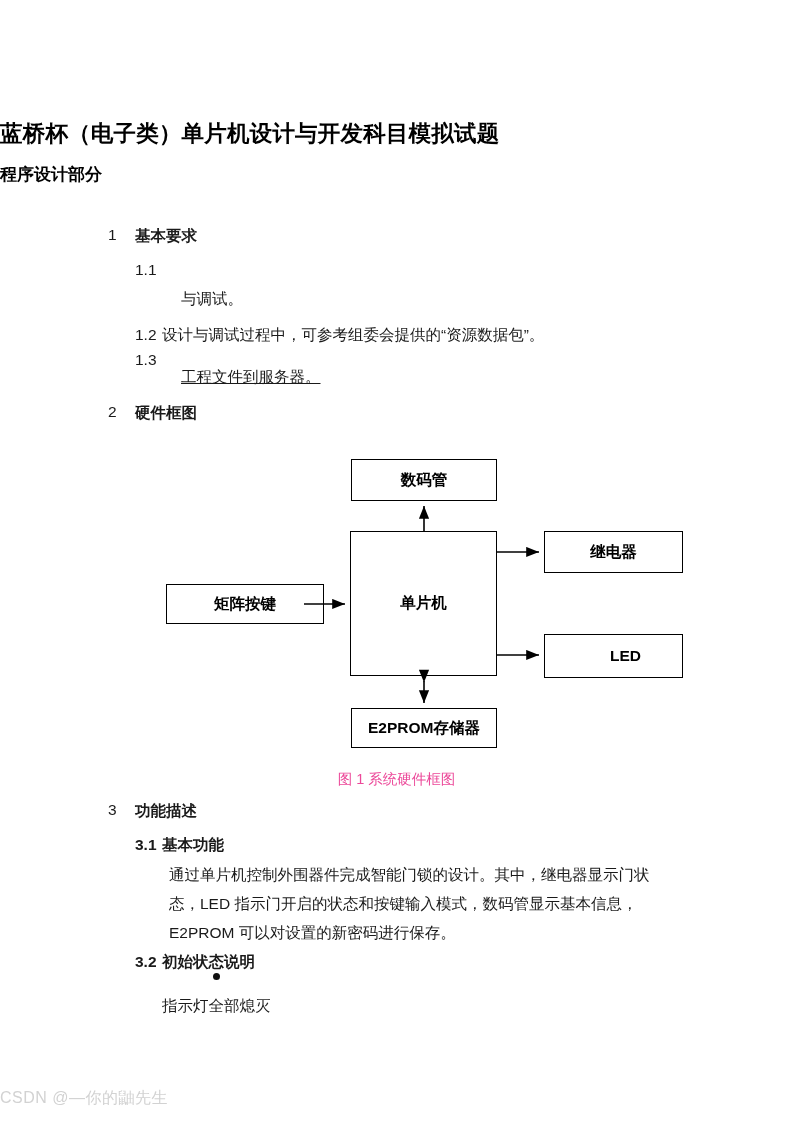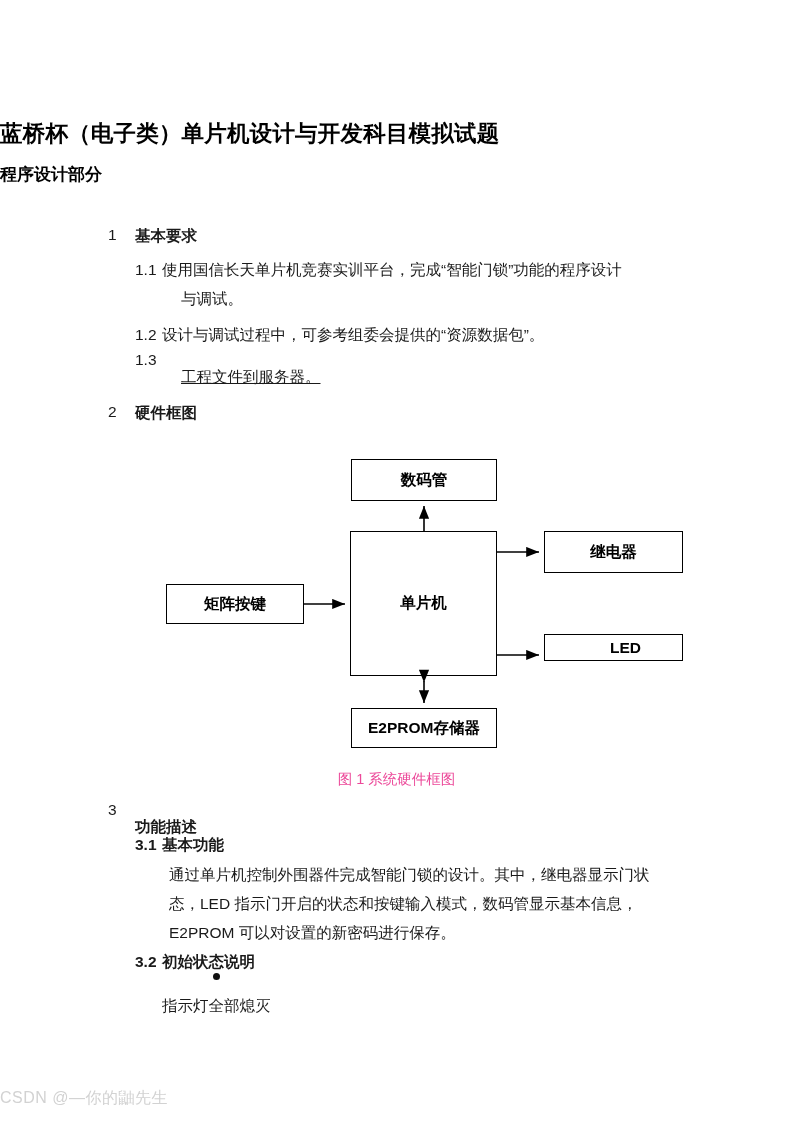--- a/index.html
+++ b/index.html
@@ -129,43 +129,42 @@
 
 <div class="page">
 
   <div class="doc-title">蓝桥杯（电子类）单片机设计与开发科目模拟试题</div>
   <div class="doc-subtitle">程序设计部分</div>
 
   <div class="sec-num" style="top:226px;">1</div>
   <div class="sec-title" style="top:226px; font-weight:bold;">基本要求</div>
 
   <div class="hang" style="left:135px; top:255px;">1.1</div>
-  <div class="hang" style="left:162px; top:255px;">使用国信长天单片机竞赛实训平台，完成“智能门锁”功能的程序设计</div>
   <div class="hang" style="left:181px; top:284px;">与调试。</div>
 
   <div class="hang" style="left:135px; top:320px;">1.2</div>
   <div class="hang" style="left:162px; top:320px;">设计与调试过程中，可参考组委会提供的“资源数据包”。</div>
 
   <div class="hang" style="left:135px; top:345px;">1.3</div>
   <div class="hang" style="left:181px; top:362px;text-decoration:underline;">工程文件到服务器。</div>
 
   <div class="sec-num" style="top:403px;">2</div>
   <div class="sec-title" style="top:403px; font-weight:bold;">硬件框图</div>
 
   <div class="diagram">
 
     <div class="dbox" style="left:351px; top:459px; width:146px; height:42px;">数码管</div>
 
     <div class="dbox" style="left:350px; top:531px; width:147px; height:145px;">单片机</div>
 
-    <div class="dbox" style="left:166px; top:584px; width:138px; height:40px;">矩阵按键</div>
+    <div class="dbox" style="left:166px; top:584px; width:158px; height:40px;">矩阵按键</div>
 
     <div class="dbox" style="left:544px; top:531px; width:139px; height:42px;">继电器</div>
 
-    <div class="dbox" style="left:544px; top:634px; width:139px; height:27px;padding-left:24px;">LED</div>
+    <div class="dbox" style="left:544px; top:634px; width:139px; height:44px;padding-left:24px;">LED</div>
 
     <div class="dbox" style="left:351px; top:708px; width:146px; height:40px;">E2PROM存储器</div>
 
     <svg width="793" height="1122" style="position:absolute; left:0; top:0;">
       <defs>
         <marker id="arr" markerWidth="9" markerHeight="9" refX="8" refY="3.2" orient="auto" markerUnits="strokeWidth">
           <path d="M0,0 L8,3.2 L0,6.4 z" fill="#000000"></path>
         </marker>
         <marker id="arrb" markerWidth="9" markerHeight="9" refX="1" refY="3.2" orient="auto-start-reverse" markerUnits="strokeWidth">
           <path d="M8,0 L0,3.2 L8,6.4 z" fill="#000000"></path>
@@ -180,21 +179,21 @@
 
       <line x1="497" y1="655" x2="539" y2="655" stroke="#000000" stroke-width="1.6" marker-end="url(#arr)"></line>
 
       <line x1="424" y1="681" x2="424" y2="703" stroke="#000000" stroke-width="1.6" marker-end="url(#arr)" marker-start="url(#arrb)"></line>
     </svg>
   </div>
 
   <div class="caption">图 1 系统硬件框图</div>
 
   <div class="sec-num" style="top:801px;">3</div>
-  <div class="sec-title" style="top:801px; font-weight:bold;margin-top:16px;">功能描述</div>
+  <div class="sec-title" style="top:801px; font-weight:bold;">功能描述</div>
 
   <div class="hang" style="left:135px; top:830px; font-weight:bold;">3.1</div>
   <div class="hang" style="left:162px; top:830px; font-weight:bold;">基本功能</div>
 
   <div class="hang" style="left:169px; top:860px;">通过单片机控制外围器件完成智能门锁的设计。其中，继电器显示门状</div>
   <div class="hang" style="left:169px; top:889px;">态，LED 指示门开启的状态和按键输入模式，数码管显示基本信息，</div>
   <div class="hang" style="left:169px; top:918px;">E2PROM 可以对设置的新密码进行保存。</div>
 
   <div class="hang" style="left:135px; top:947px; font-weight:bold;">3.2</div>
   <div class="hang" style="left:162px; top:947px; font-weight:bold;">初始状态说明</div>

